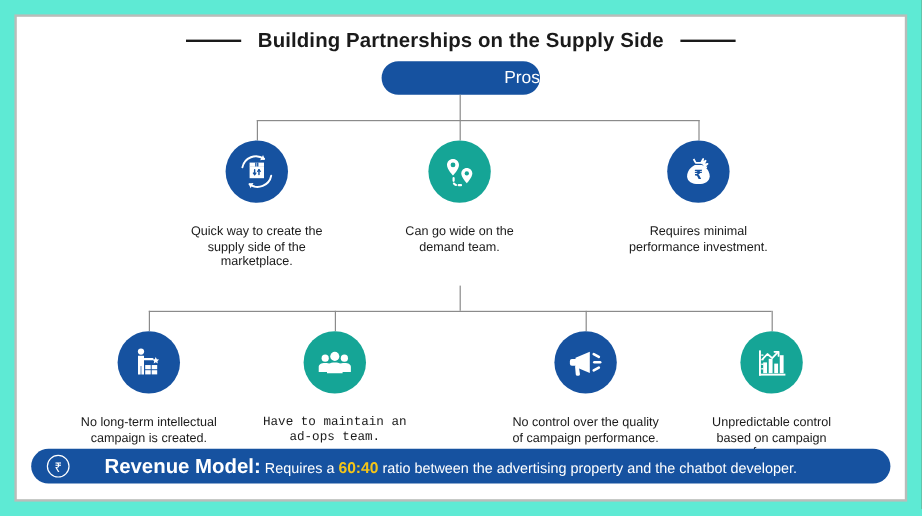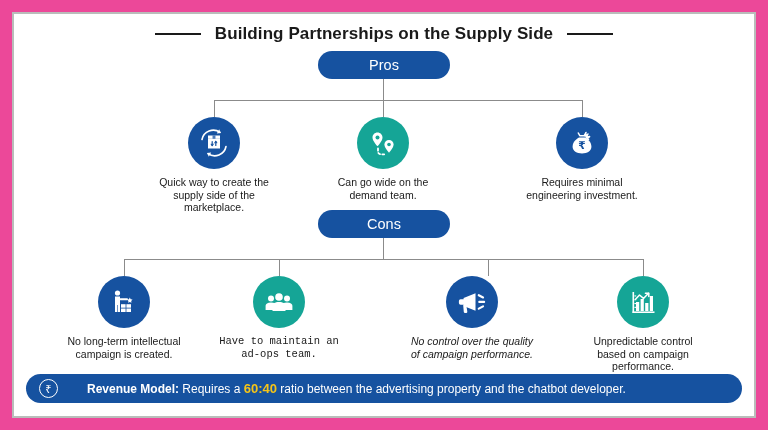--- a/index.html
+++ b/index.html
@@ -4,21 +4,21 @@
 <style>
   * { box-sizing: border-box; margin: 0; padding: 0; }
   html, body {
     width: 768px; height: 430px;
     font-family: "Liberation Sans", sans-serif;
     background: #4d7a52;
     overflow: hidden;
   }
   #frame {
     position: absolute; inset: 0;
-    background: #ec4899;
+    background: #5eead4;
   }
   #inner-rule {
     position: absolute;
     left: 12px; top: 12px; right: 12px; bottom: 12px;
     background: #b9bdba;
   }
   #canvas {
     position: absolute;
     left: 14px; top: 14px;
     width: 740px; height: 402px;
@@ -37,59 +37,59 @@
     letter-spacing: .1px; white-space: nowrap;
   }
 
   
   .pill {
     position: absolute;
     height: 28px; width: 132px;
     background: #1652a0;
     border-radius: 14px;
     color: #ffffff; font-size: 14.5px;
-    display: flex; align-items: center; justify-content: center;
+    display: flex; align-items: center; justify-content: flex-end;
   }
   #pill-pros { left: 304px; top: 37px; }
   #pill-cons { left: 304px; top: 196px; }
 
   
   .conn { position: absolute; background: #8b8b8b; }
   .v { width: 1px; }
   .h { height: 1px; }
 
   
   .node { position: absolute; text-align: center; }
   .circle {
     width: 52px; height: 52px; border-radius: 50%;
     margin: 0 auto; display: flex; align-items: center; justify-content: center;
   }
   .blue { background: #1652a0; }
   .teal { background: #15a596; }
   .caption {
-    margin-top: 7px; font-size: 10.5px; line-height: 12.6px;
+    margin-top: 18px; font-size: 10.5px; line-height: 12.6px;
     color: #1a1a1a;
   }
   .circle svg { display: block; }
 
   
   #banner {
     position: absolute; left: 12px; top: 360px;
     width: 716px; height: 29px;
     background: #1652a0; border-radius: 15px;
     display: flex; align-items: center; padding-left: 13px; gap: 9px;
   }
   #rupee-badge {
     width: 19px; height: 19px; border-radius: 50%;
     border: 1.3px solid #ffffff; color: #ffffff;
     display: flex; align-items: center; justify-content: center;
     font-size: 11px; flex: none;
   }
   #banner-text { color: #ffffff; font-size: 12px; white-space: nowrap; }
-  #banner-text .lead { font-weight: bold; font-size: 12px; padding-left: 20px; }
+  #banner-text .lead { font-weight: bold; font-size: 17px; padding-left: 20px; }
   #banner-text .ratio { font-weight: bold; color: #f5c518; font-size: 13px; }
 </style>
 </head>
 <body>
 
 <div id="frame">
   <div id="inner-rule"></div>
 
   <div id="canvas">
 
@@ -140,26 +140,23 @@
     </div>
 
     <div class="node" style="left:503px; top:103px; width:130px;">
       <div class="circle blue">
         <svg width="32" height="32" viewBox="0 0 32 32">
           <path d="M12 5.5l1.8 3.2h4.4L20 5.5l-1 3.6 3-2.1-1.8 3.3 3.4-.7-2.8 2.3 2.4.6" fill="none" stroke="#fff" stroke-width="1.5" stroke-linejoin="round"></path>
           <path d="M13 10.6c-3.5 1.8-6.4 5.3-6.4 9.2 0 4.3 4.2 6.6 9.4 6.6s9.4-2.3 9.4-6.6c0-3.9-2.9-7.4-6.4-9.2z" fill="#fff"></path>
           <text x="16" y="22.4" font-family="DejaVu Sans, sans-serif" font-size="10.5" font-weight="bold" fill="#1652a0" text-anchor="middle">₹</text>
         </svg>
       </div>
-      <div class="caption">Requires minimal engineering investment.</div>
-    </div>
-
-    <div class="pill" id="pill-cons">
-      <span>Cons</span>
-    </div>
+      <div class="caption">Requires minimal performance investment.</div>
+    </div>
+
 
     <div class="conn v" style="left:369px; top:224px; height:21px;"></div>
     <div class="conn h" style="left:110px; top:245px; width:519px;"></div>
     <div class="conn v" style="left:110px; top:245px; height:17px;"></div>
     <div class="conn v" style="left:265px; top:245px; height:17px;"></div>
     <div class="conn v" style="left:474px; top:245px; height:17px;"></div>
     <div class="conn v" style="left:629px; top:245px; height:17px;"></div>
 
     <div class="node" style="left:45px; top:262px; width:130px;">
       <div class="circle blue">
@@ -184,21 +181,21 @@
           <path d="M2.6 24v-4.2c0-2 1.9-3.3 5.4-3.3s5.4 1.3 5.4 3.3V24z"></path>
           <circle cx="24" cy="12.5" r="3"></circle>
           <path d="M18.6 24v-4.2c0-2 1.9-3.3 5.4-3.3s5.4 1.3 5.4 3.3V24z"></path>
           <circle cx="16" cy="11" r="3.8"></circle>
           <path d="M9.5 25v-5c0-2.4 2.4-4 6.5-4s6.5 1.6 6.5 4v5z"></path>
         </svg>
       </div>
       <div class="caption">Have to maintain an ad-ops team.</div>
     </div>
 
-    <div class="node" style="left:396px; top:262px; width:124px;font-style:italic;">
+    <div class="node" style="left:412px; top:262px; width:124px;">
       <div class="circle blue">
         <svg width="32" height="32" viewBox="0 0 32 32" fill="#fff">
           <path d="M19.5 7.2v17.6L7.6 19.9v-7.8z"></path>
           <path d="M4.6 13.2h3.4v5.6H4.6a1.7 1.7 0 0 1-1.7-1.7v-2.2a1.7 1.7 0 0 1 1.7-1.7z"></path>
           <path d="M7.2 19.2h3.1l1 6.4a1.3 1.3 0 0 1-1.3 1.5h-.9a1.3 1.3 0 0 1-1.3-1.1z"></path>
           <rect x="22.2" y="14.8" width="7" height="2.2" rx="1.1"></rect>
           <rect x="21.4" y="9.2" width="7" height="2.2" rx="1.1" transform="rotate(28 24.9 10.3)"></rect>
           <rect x="21.4" y="20.4" width="7" height="2.2" rx="1.1" transform="rotate(-28 24.9 21.5)"></rect>
         </svg>
       </div>

